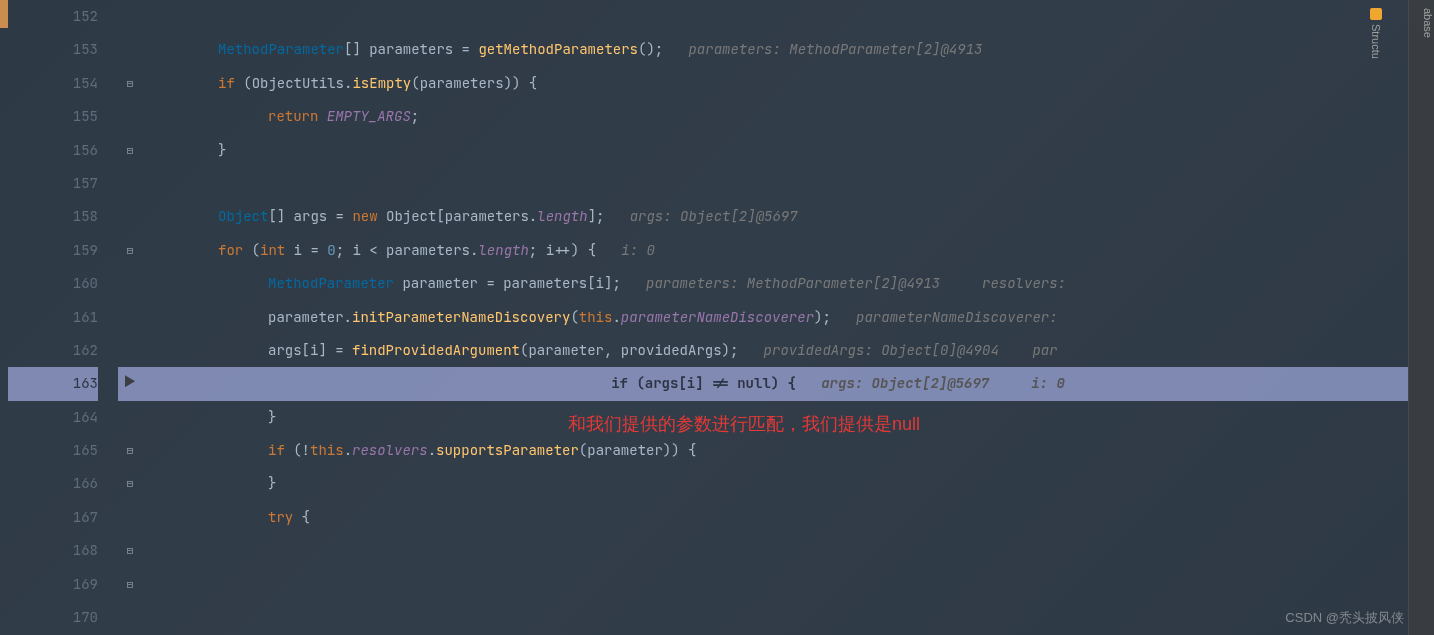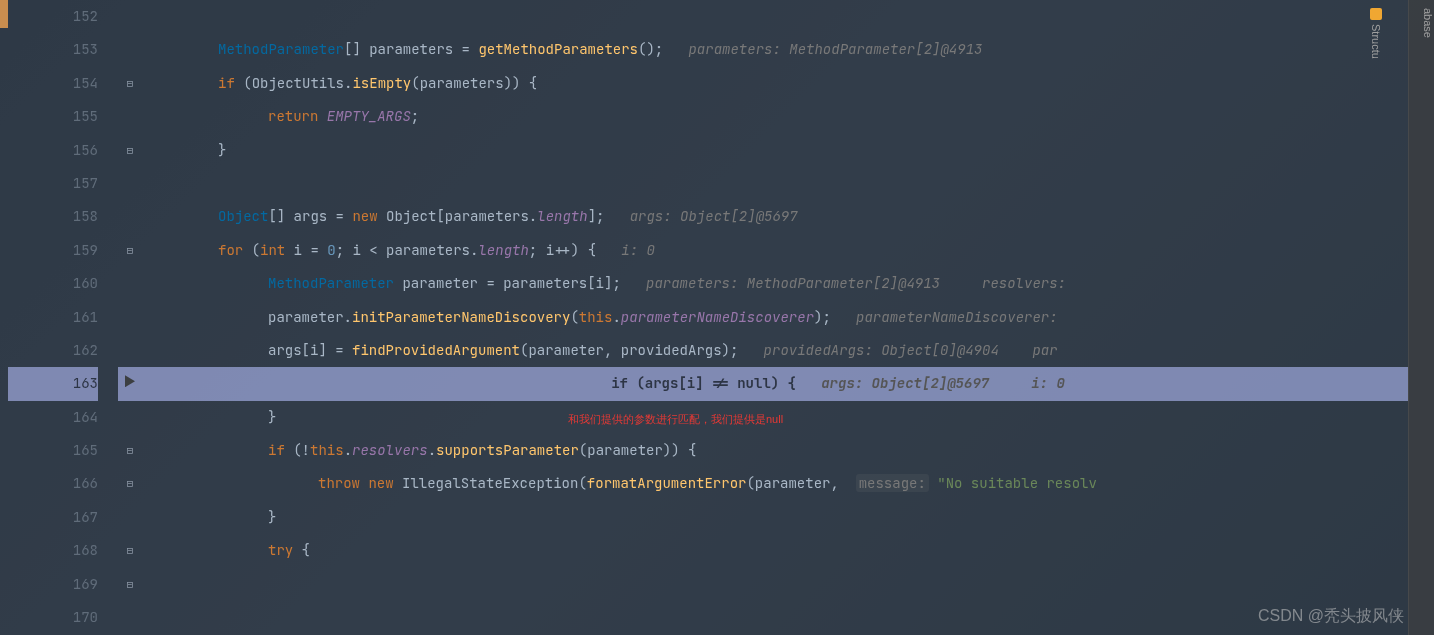--- a/index.html
+++ b/index.html
@@ -78,21 +78,21 @@
 .kw { color: #cc7832; }
 .type { color: #0369a1; }
 .method { color: #ffc66d; }
 .field { color: #9876aa; font-style: italic; }
 .num { color: #6897bb; }
 .str { color: #6a8759; }
 .const { color: #9876aa; font-style: italic; }
 .hint { color: #787878; font-style: italic; }
 .hint-label { color: #787878; background: rgba(120,120,120,0.15); padding: 0 3px; border-radius: 3px; font-style: normal;}
 .punct { color: #a9b7c6; }
-.annotation-red { color: #e53935; font-family: sans-serif; font-size: 11px; position: absolute; z-index: 5;}
+.annotation-red { color: #e53935; font-family: sans-serif; font-size: 18px; position: absolute; z-index: 5;}
 .exec-pointer {
   display: inline-block;
   width: 10px;
   height: 12px;
   background: #3c3f41;
   clip-path: polygon(0 0, 100% 50%, 0 100%);
 }
 .right-bar {
   width: 26px;
   background: rgba(60, 63, 65, 0.8);
@@ -108,21 +108,21 @@
   font-family: sans-serif;
   z-index: 3;
 }
 .tool-label { display: flex; align-items: center; gap: 4px; cursor: pointer;}
 .icon-struct { width: 12px; height: 12px; background: #f0a732; border-radius: 2px;}
 .watermark {
   position: absolute;
   bottom: 8px;
   right: 30px;
   color: rgba(200,200,200,0.55);
-  font-size: 16px;
+  font-size: 13px;
   font-family: sans-serif;
   z-index: 6;
 }
 .indent1 { padding-left: 80px !important; }
 .indent2 { padding-left: 130px !important; }
 .indent3 { padding-left: 180px !important; }
 .bold { font-weight: bold; text-align: center; }
 </style>
 </head>
 <body>
@@ -186,21 +186,20 @@
     <div class="line indent1"><span>}</span></div>
     <div class="line"></div>
     <div class="line indent1"><span class="type">Object</span><span>[]</span><span> args = </span><span class="kw">new</span><span> Object</span><span>[parameters.</span><span class="field">length</span><span>];</span>   <span class="hint">args: Object[2]@5697</span></div>
     <div class="line indent1"><span class="kw">for</span><span> (</span><span class="kw">int</span><span> i = </span><span class="num">0</span><span>; i &lt; parameters.</span><span class="field">length</span><span>; i++) {</span>   <span class="hint">i: 0</span></div>
     <div class="line indent2"><span class="type">MethodParameter</span><span> parameter = parameters[i];</span>   <span class="hint">parameters: MethodParameter[2]@4913</span>     <span class="hint">resolvers:</span></div>
     <div class="line indent2"><span>parameter.</span><span class="method">initParameterNameDiscovery</span><span>(</span><span class="kw">this</span><span>.</span><span class="field">parameterNameDiscoverer</span><span>);</span>   <span class="hint">parameterNameDiscoverer:</span></div>
     <div class="line indent2"><span>args[i] = </span><span class="method">findProvidedArgument</span><span>(parameter, providedArgs);</span>   <span class="hint">providedArgs: Object[0]@4904</span>    <span class="hint">par</span></div>
     <div class="line line-highlight indent2 bold" style="color:#2d3545"><span class="kw" style="color:#2d3545">if</span><span> (args[i] != </span><span>null</span><span>) {</span>   <span class="hint" style="color:#555">args: Object[2]@5697</span>     <span class="hint" style="color:#555">i: 0</span></div>
     <div class="line indent2"><span>}</span></div>
     <div class="line indent2"><span class="kw">if</span><span> (!</span><span class="kw">this</span><span>.</span><span class="field">resolvers</span><span>.</span><span class="method">supportsParameter</span><span>(parameter)) {</span></div>
-    <div class="line indent3"><span class="kw">throw</span> <span class="kw">new</span><span> IllegalStateException</span><span>(</span><span class="method">formatArgumentError</span><span>(parameter, </span> <span class="hint-label">message:</span><span class="str"> "No suitable resolv</span></div>
     <div class="line indent2"><span>}</span></div>
     <div class="line indent2"><span class="kw">try</span><span> {</span></div>
 
     <div class="annotation-red" style="top: 412px; left: 430px;">和我们提供的参数进行匹配，我们提供是null</div>
   </div>
 
   <div class="right-bar">
     <div class="tool-label">
         <span>abase</span>
       </div>

